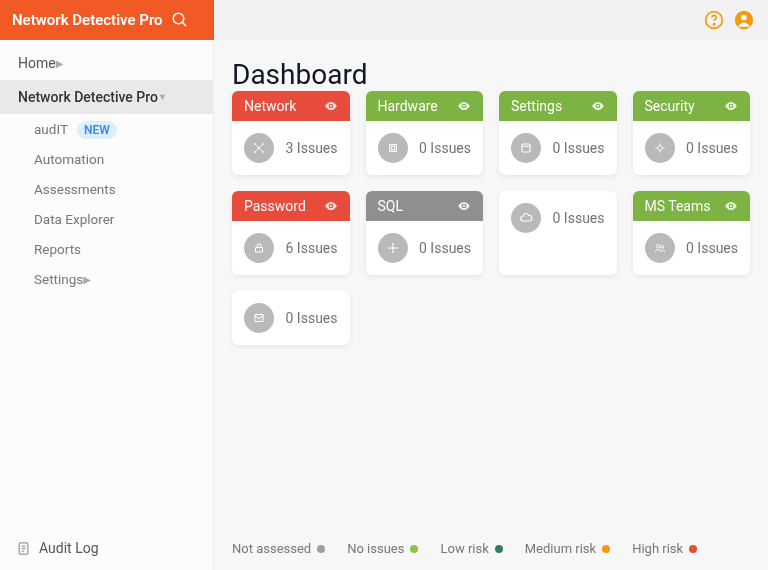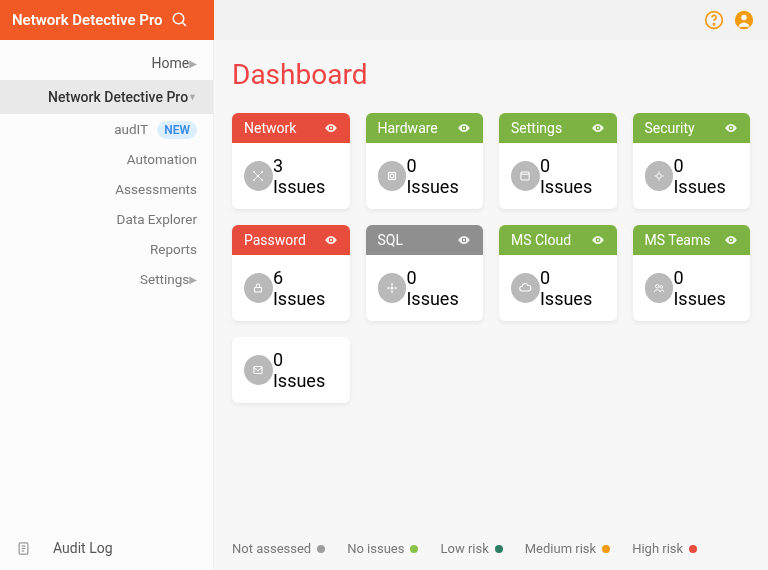--- a/index.html
+++ b/index.html
@@ -8,44 +8,44 @@
     .topbar { display: flex; height: 40px; align-items: stretch; background: #f2f2f2; }
     .brand { display: flex; align-items: center; background: #f15a24; color: #fff; font-weight: 600; padding: 0 12px; width: 214px; font-size: 15px; }
     .brand-icon { margin-left: 8px; width: 18px; height: 18px; }
     .topbar-spacer { flex: 1; }
     .topbar-icons { display: flex; align-items: center; gap: 10px; padding-right: 14px; }
     .topbar-icon { width: 20px; height: 20px; color: #f39c12; cursor: pointer; }
 
     .body { flex: 1; display: flex; min-height: 0; }
     .sidebar { width: 214px; background: #fcfcfc; display: flex; flex-direction: column; border-right: 1px solid #eee; }
     .nav { flex: 1; padding-top: 6px; }
-    .nav-item { display: flex; align-items: center; justify-content: flex-end; padding: 9px 16px 9px 32px; font-size: 14px; color: #555; cursor: pointer; }
+    .nav-item { display: flex; align-items: center; justify-content: flex-start; padding: 9px 16px 9px 18px; font-size: 14px; color: #555; cursor: pointer; }
     .nav-item.active { background: #e9e9e9; color: #333; font-weight: 500; }
     .nav-sub { padding-left: 34px; font-size: 13.5px; color: #777; padding-top:7px; padding-bottom:7px; }
     .chevron { color: #aaa; font-size: 10px; }
     .caret { color: #aaa; font-size: 9px; }
     .new-badge { background: #dcefff; color: #3b8be8; font-size: 12px; padding: 2px 7px; border-radius: 10px; margin-left: 6px; font-weight: 600; }
-    .audit { display: flex; align-items: center; gap: 22px; padding: 14px 16px; font-size: 14px; color: #555; cursor: pointer; }
+    .audit { display: flex; align-items: center; gap: 8px; padding: 14px 16px; font-size: 14px; color: #555; cursor: pointer; }
     .audit-icon { width: 15px; height: 15px; color: #999; }
 
     .main { flex: 1; display: flex; flex-direction: column; min-width: 0; }
     .content { flex: 1; padding: 18px 18px 10px 18px; overflow: hidden; }
-    .page-title { font-size: 28px; color: #ef4444; font-weight: 400; margin-bottom: 22px; }
+    .page-title { font-size: 28px; color: #0f172a; font-weight: 400; }
 
     .cards { display: grid; grid-template-columns: repeat(4, 1fr); gap: 16px 16px; }
     .card { background: #fff; border-radius: 6px; box-shadow: 0 2px 5px rgba(0,0,0,0.07); overflow: hidden; }
     .card-head { display: flex; align-items: center; justify-content: space-between; padding: 7px 12px; color: #fff; font-size: 14px; }
     .risk-high { background: #e74c3c; }
     .risk-none { background: #7cb342; text-align: right; }
     .risk-na { background: #8f8f8f; }
     .eye-icon { width: 14px; height: 14px; opacity: 0.85; }
     .card-body { display: flex; align-items: center; justify-content: space-between; padding: 12px 12px 12px 12px; }
     .card-ico { width: 30px; height: 30px; border-radius: 50%; background: #b9b9b9; display: flex; align-items: center; justify-content: center; color: #fff; }
     .card-ico svg { width: 14px; height: 14px; }
-    .issues { font-size: 18px; color: #000000; }
+    .issues { font-size: 14px; color: #737373; }
 
     .legend { display: flex; gap: 22px; align-items: center; padding: 10px 28px 14px 18px; font-size: 13px; color: #777; }
     .legend-item { display: flex; align-items: center; gap: 6px; }
     .dot { width: 8px; height: 8px; border-radius: 50%; display: inline-block; }
   </style>
 </head>
 <body>
 
 <div class="app">
   <div class="topbar">
@@ -240,27 +240,20 @@
                     <line x1="12" y1="12" x2="5" y2="12" stroke="currentColor" stroke-width="1.3"></line>
                     <line x1="12" y1="12" x2="19" y2="12" stroke="currentColor" stroke-width="1.3"></line>
                     <line x1="12" y1="12" x2="12" y2="5" stroke="currentColor" stroke-width="1.3"></line>
                     <line x1="12" y1="12" x2="12" y2="19" stroke="currentColor" stroke-width="1.3"></line>
                   </svg>
                 </div>
       <span class="issues">0 Issues</span>
     </div>
             </div>
             <div class="card">
-    <div class="card-head risk-none">
-      <span>MS Cloud</span>
-      <svg class="eye-icon" viewBox="0 0 24 24" fill="currentColor">
-                  <path d="M12 5C6 5 2 12 2 12s4 7 10 7 10-7 10-7-4-7-10-7zm0 11a4 4 0 1 1 0-8 4 4 0 0 1 0 8z"></path>
-                  <circle cx="12" cy="12" r="2"></circle>
-                </svg>
-    </div>
     <div class="card-body">
       <div class="card-ico">
                   <svg viewBox="0 0 24 24" fill="none" stroke="currentColor" stroke-width="1.8">
                     <path d="M7 17a4 4 0 0 1 0-8 5 5 0 0 1 9.6-1.5A3.5 3.5 0 0 1 18 17H7z"></path>
                   </svg>
                 </div>
       <span class="issues">0 Issues</span>
     </div>
             </div>
             <div class="card">

